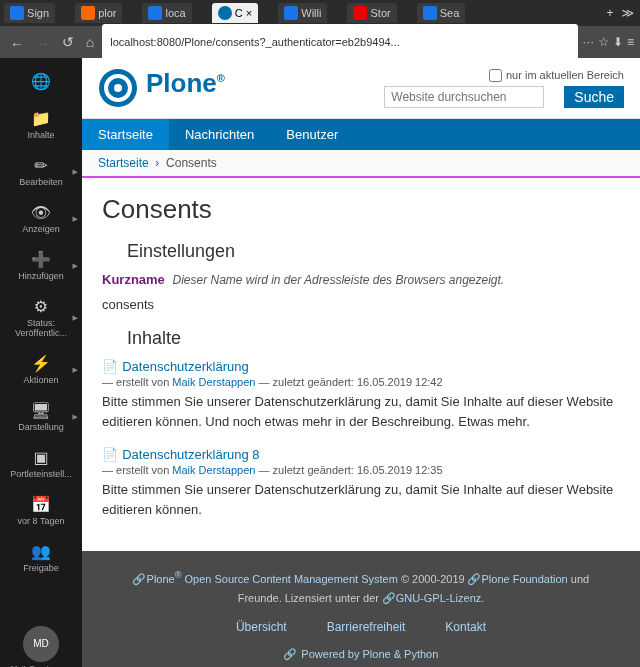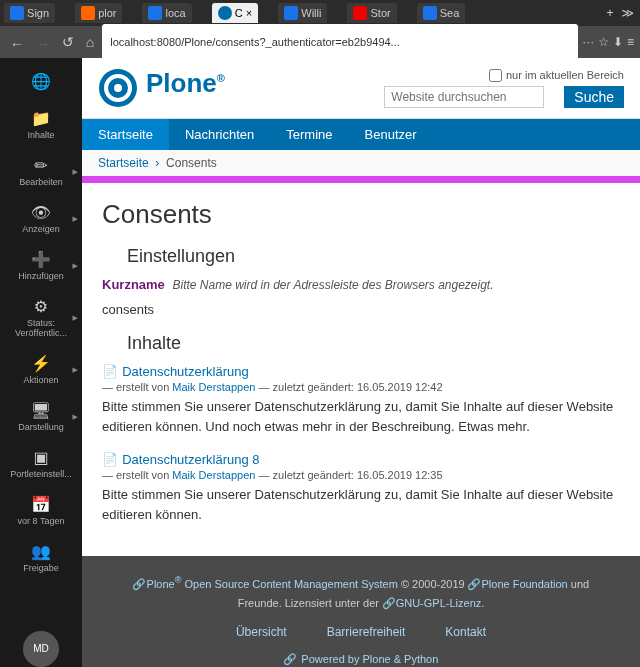--- a/index.html
+++ b/index.html
@@ -49,21 +49,21 @@
     .search-row { display: flex; gap: 20px; }
     .search-input { border: 1px solid #ccc; padding: 3px 6px; font-size: 12px; width: 160px; }
     .search-btn { background: #006dab; color: #fff; border: none; padding: 3px 10px; font-size: 14px; cursor: pointer; }
 
     
     .plone-nav { background: #006dab; display: flex; gap: 0; }
     .nav-item { padding: 8px 16px; color: #fff; font-size: 13px; cursor: pointer; text-decoration: none; }
     .nav-item.active { background: #0082cc; }
 
     
-    .breadcrumb { padding: 6px 16px; font-size: 12px; color: #006dab; border-bottom: 7px solid #d946ef; background: #f9f9f9; }
+    .breadcrumb { padding: 6px 16px; font-size: 12px; color: #006dab; border-bottom: 2px solid #d946ef; background: #f9f9f9; }
     .breadcrumb a { color: #006dab; text-decoration: none; }
     .breadcrumb span { color: #555; }
 
     
     .page-content { padding: 16px 20px; flex: 1; }
     .page-title { font-size: 26px; font-weight: normal; color: #333; margin-bottom: 16px; }
     .section-title { font-size: 18px; font-weight: normal; color: #333; margin-bottom: 10px; margin-left: 25px; }
     .field-row { margin-bottom: 10px; }
     .field-label { font-weight: bold; font-size: 13px; color: #701a75; }
     .field-hint { font-style: italic; font-size: 12px; color: #555; margin-left: 4px; }
@@ -205,38 +205,37 @@
         <div class="search-row">
           <input class="search-input" type="text" placeholder="Website durchsuchen" style="">
           <button class="search-btn">Suche</button>
         </div>
       </div>
     </div>
 
     <div class="plone-nav">
       <a class="nav-item active">Startseite</a>
       <a class="nav-item">Nachrichten</a>
-      <a class="nav-item">Termine</a>
       <a class="nav-item">Benutzer</a>
     </div>
 
     <div class="breadcrumb">
       <a>Startseite</a>
       &nbsp;›&nbsp;
       <span>Consents</span>
     </div>
 
     <div class="page-content">
       <h1 class="page-title">Consents</h1>
 
       <h2 class="section-title">Einstellungen</h2>
 
       <div class="field-row">
         <span class="field-label">Kurzname</span>
-        <span class="field-hint">Bitte Name wird in der Adressleiste des Browsers angezeigt.</span>
+        <span class="field-hint">Dieser Name wird in der Adressleiste des Browsers angezeigt.</span>
       </div>
       <div class="field-value">consents</div>
 
       <div class="inhalte-section">
         <h2 class="section-title">Inhalte</h2>
 
         <div class="content-item">
           <div class="content-item-title">
             <span class="doc-icon">📄</span>
             <a>Datenschutzerklärung</a>

